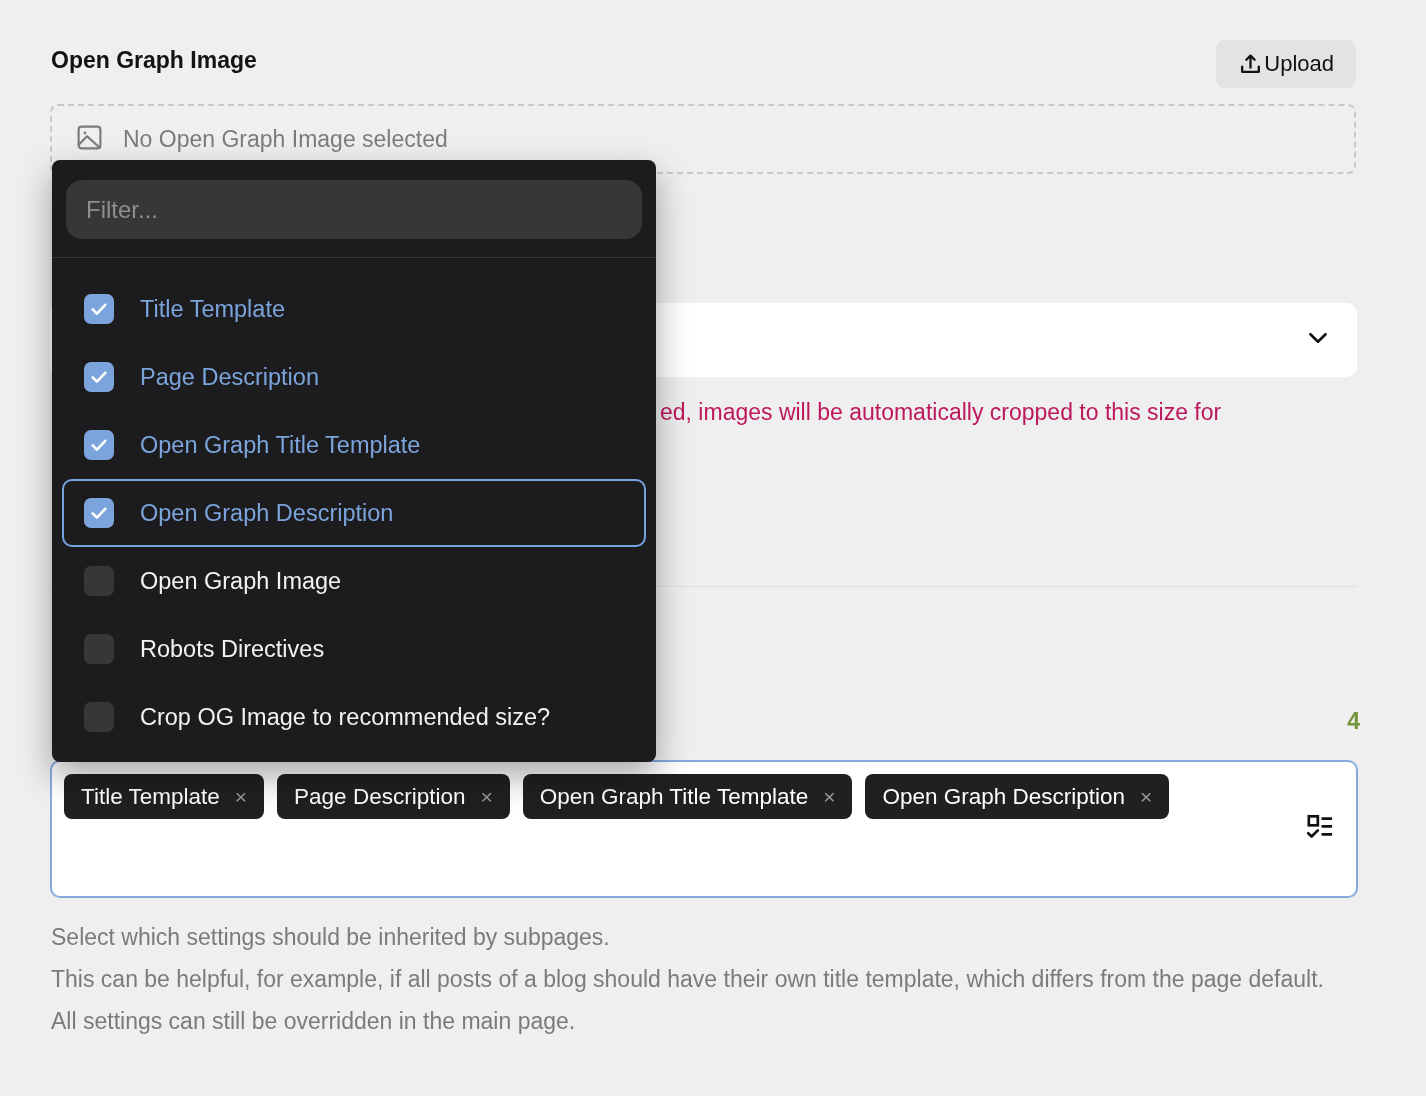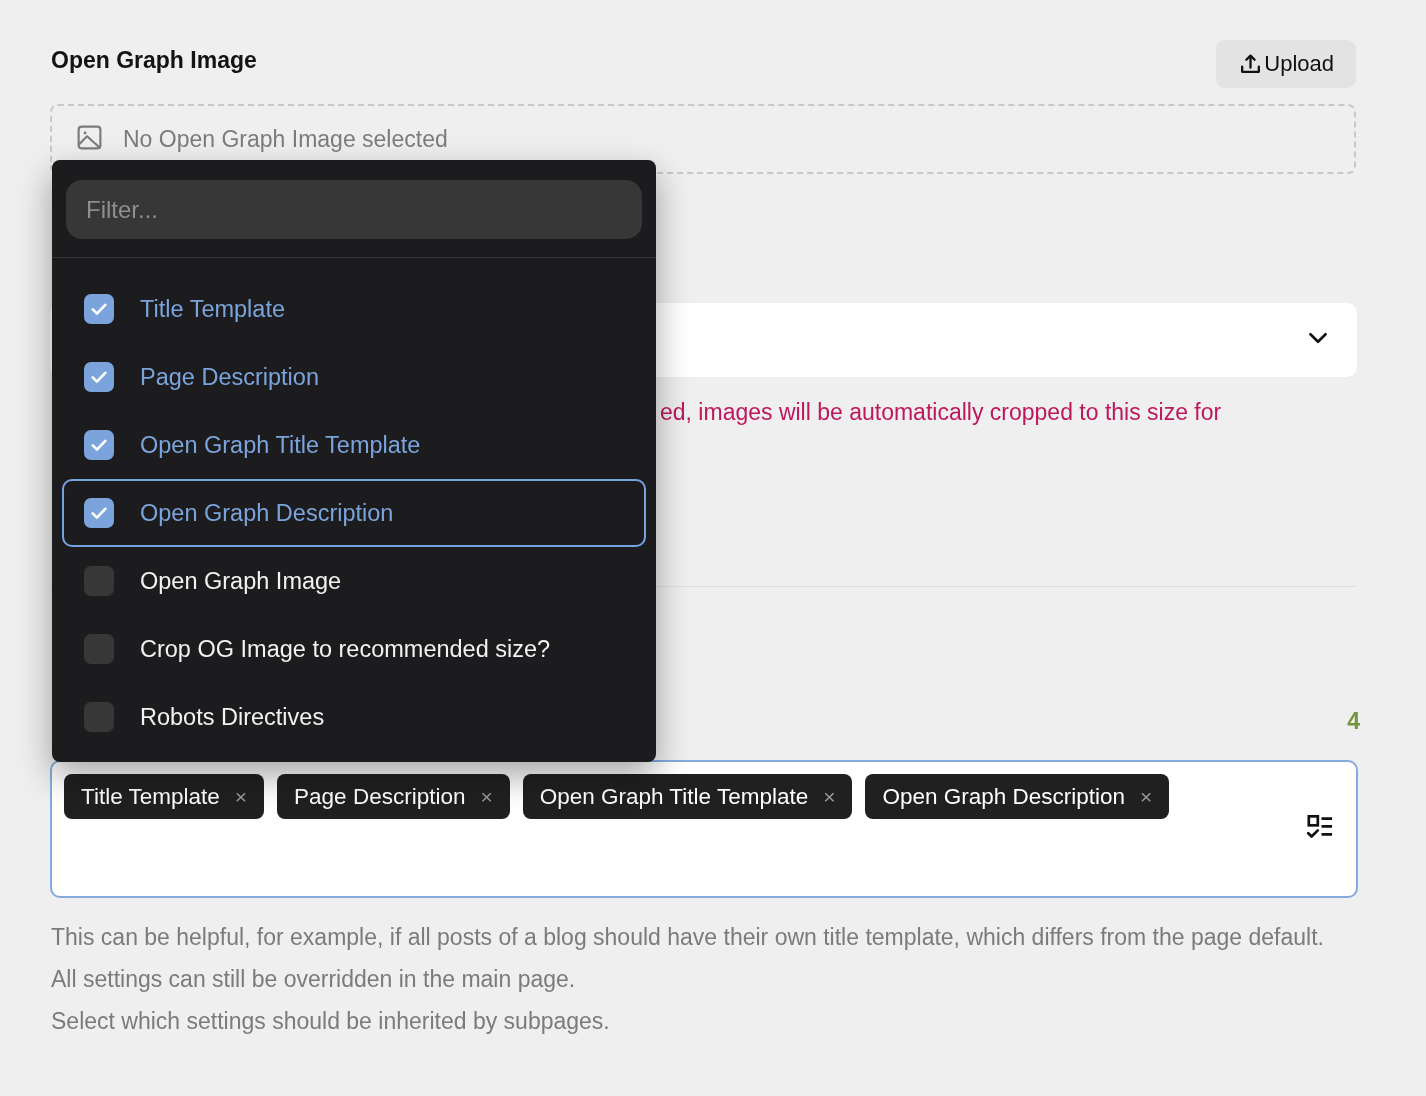--- a/index.html
+++ b/index.html
@@ -284,22 +284,22 @@
         <rect x="2.5" y="2.5" width="8" height="8" fill="none"></rect>
         <path d="M15 4.5h7"></path>
         <path d="M15 11.5h7"></path>
         <path d="M15 18.5h7"></path>
         <path d="M2 17.5l3 3 5.5-5.5" fill="none" stroke-linecap="round" stroke-linejoin="round"></path>
       </svg>
     </span>
   </div>
 
   <div class="help-text">
+    <div>Select which settings should be inherited by subpages.</div>
     <div>This can be helpful, for example, if all posts of a blog should have their own title template, which differs from the page default. All settings can still be overridden in the main page.</div>
-    <div>Select which settings should be inherited by subpages.</div>
   </div>
 
   <div class="dropdown-panel">
     <input class="filter-input" type="text" placeholder="Filter..." style="">
     <div class="panel-divider"></div>
 
     <div class="option-list">
 
       <div class="option-row checked">
         <span class="cbx checked">
@@ -337,24 +337,24 @@
         <span class="option-label">Open Graph Description</span>
       </div>
 
       <div class="option-row unchecked">
         <span class="cbx unchecked"></span>
         <span class="option-label">Open Graph Image</span>
       </div>
 
       <div class="option-row unchecked">
         <span class="cbx unchecked"></span>
-        <span class="option-label">Crop OG Image to recommended size?</span>
+        <span class="option-label">Robots Directives</span>
       </div>
 
       <div class="option-row unchecked">
         <span class="cbx unchecked"></span>
-        <span class="option-label">Robots Directives</span>
+        <span class="option-label">Crop OG Image to recommended size?</span>
       </div>
 
     </div>
   </div>
 
 </div>
 
 </body></html>

